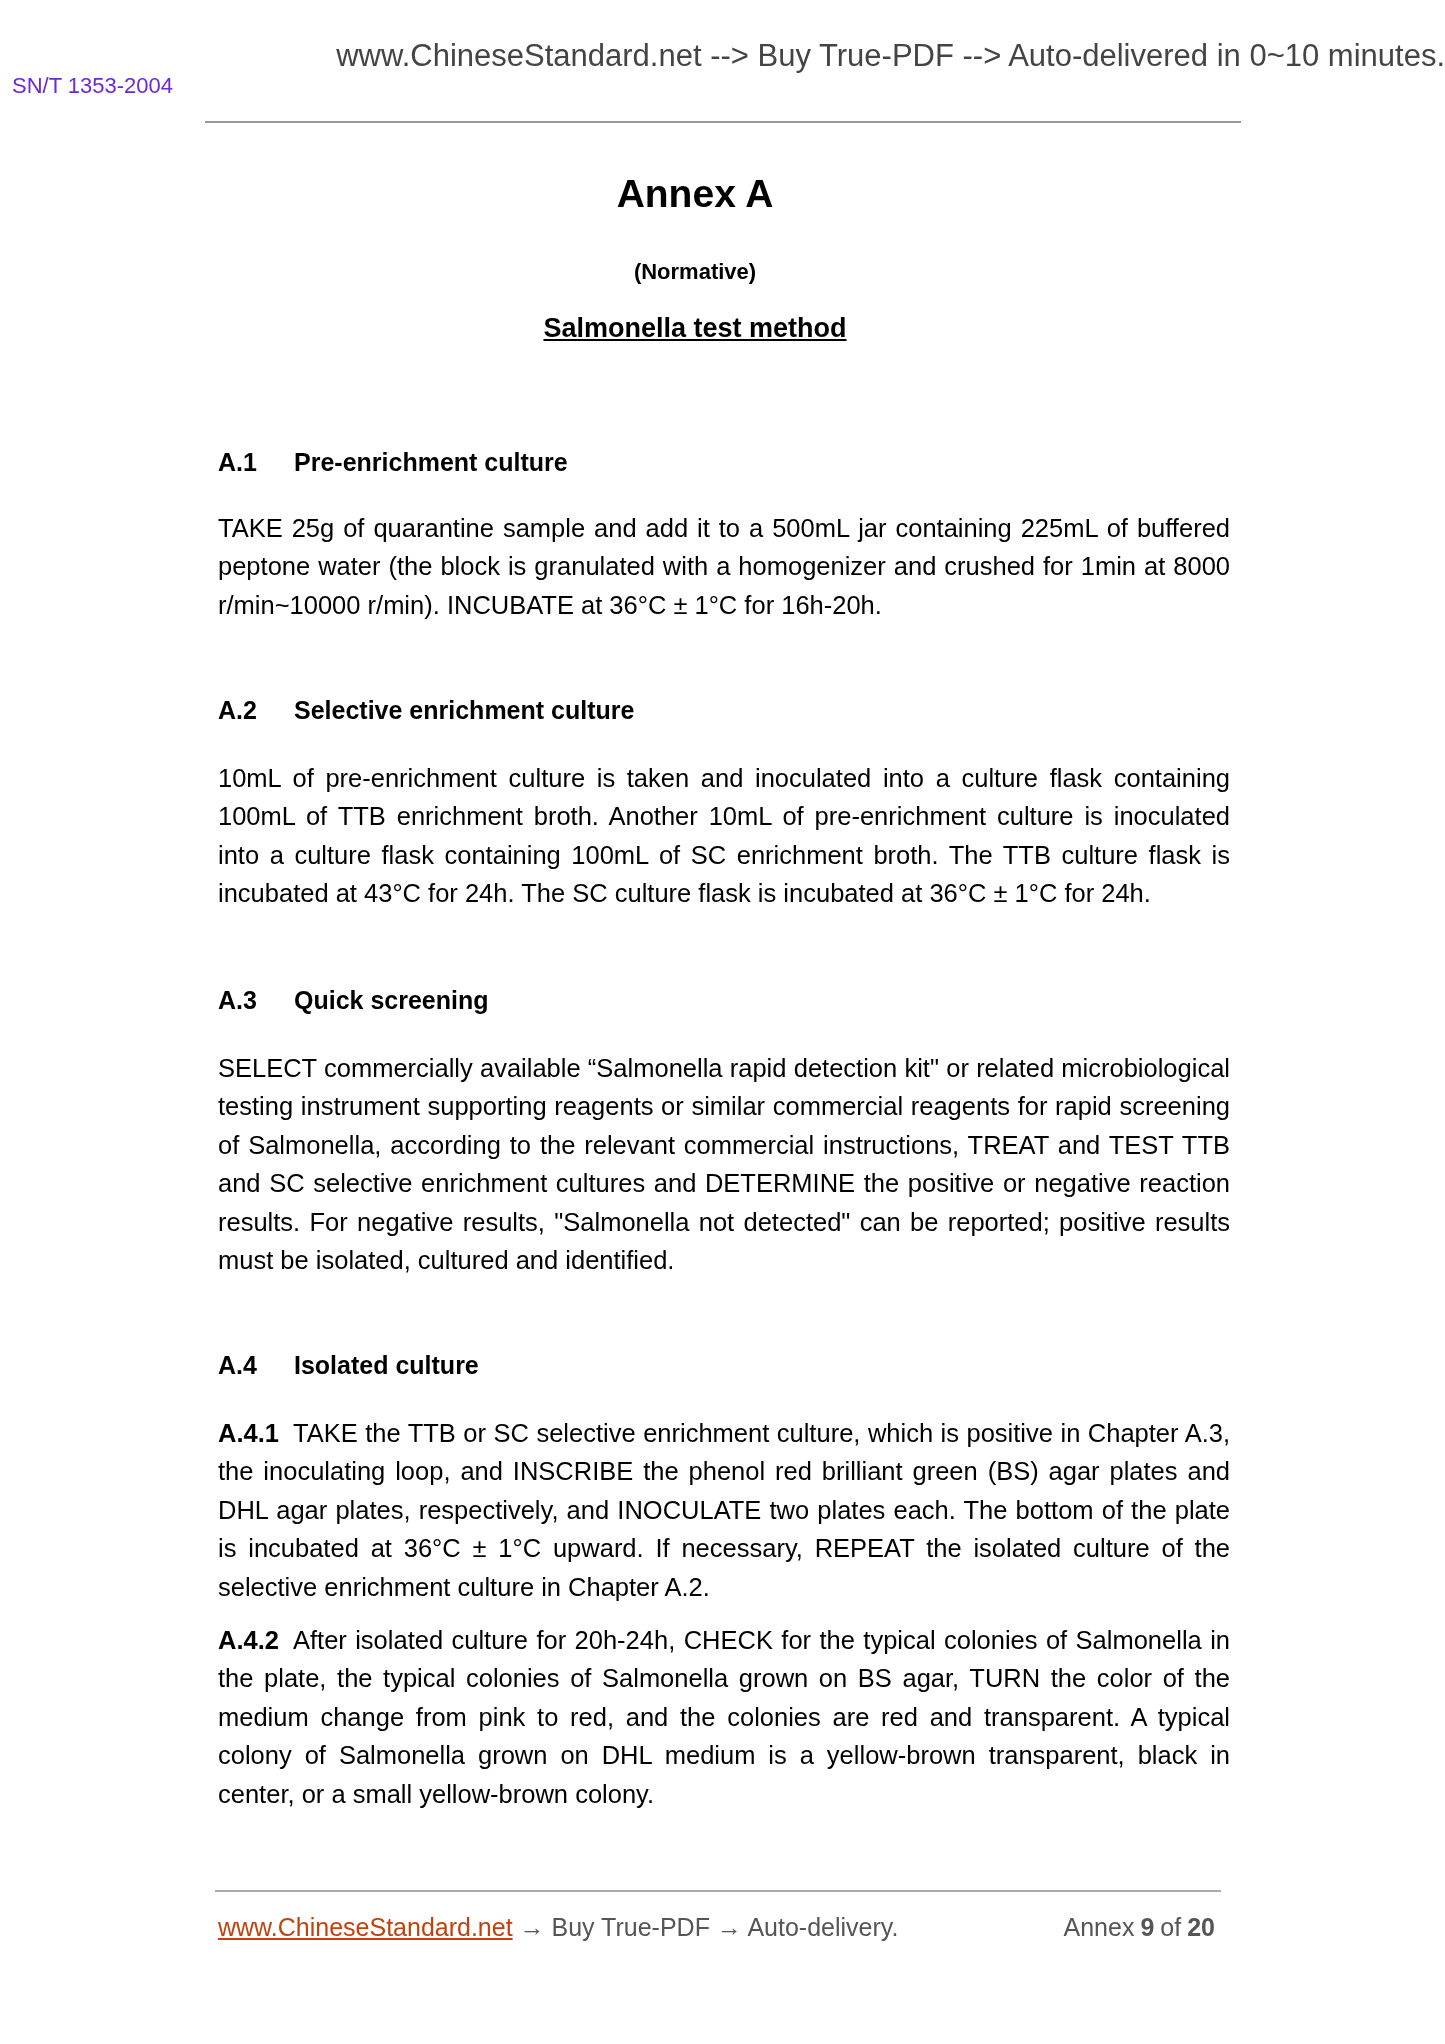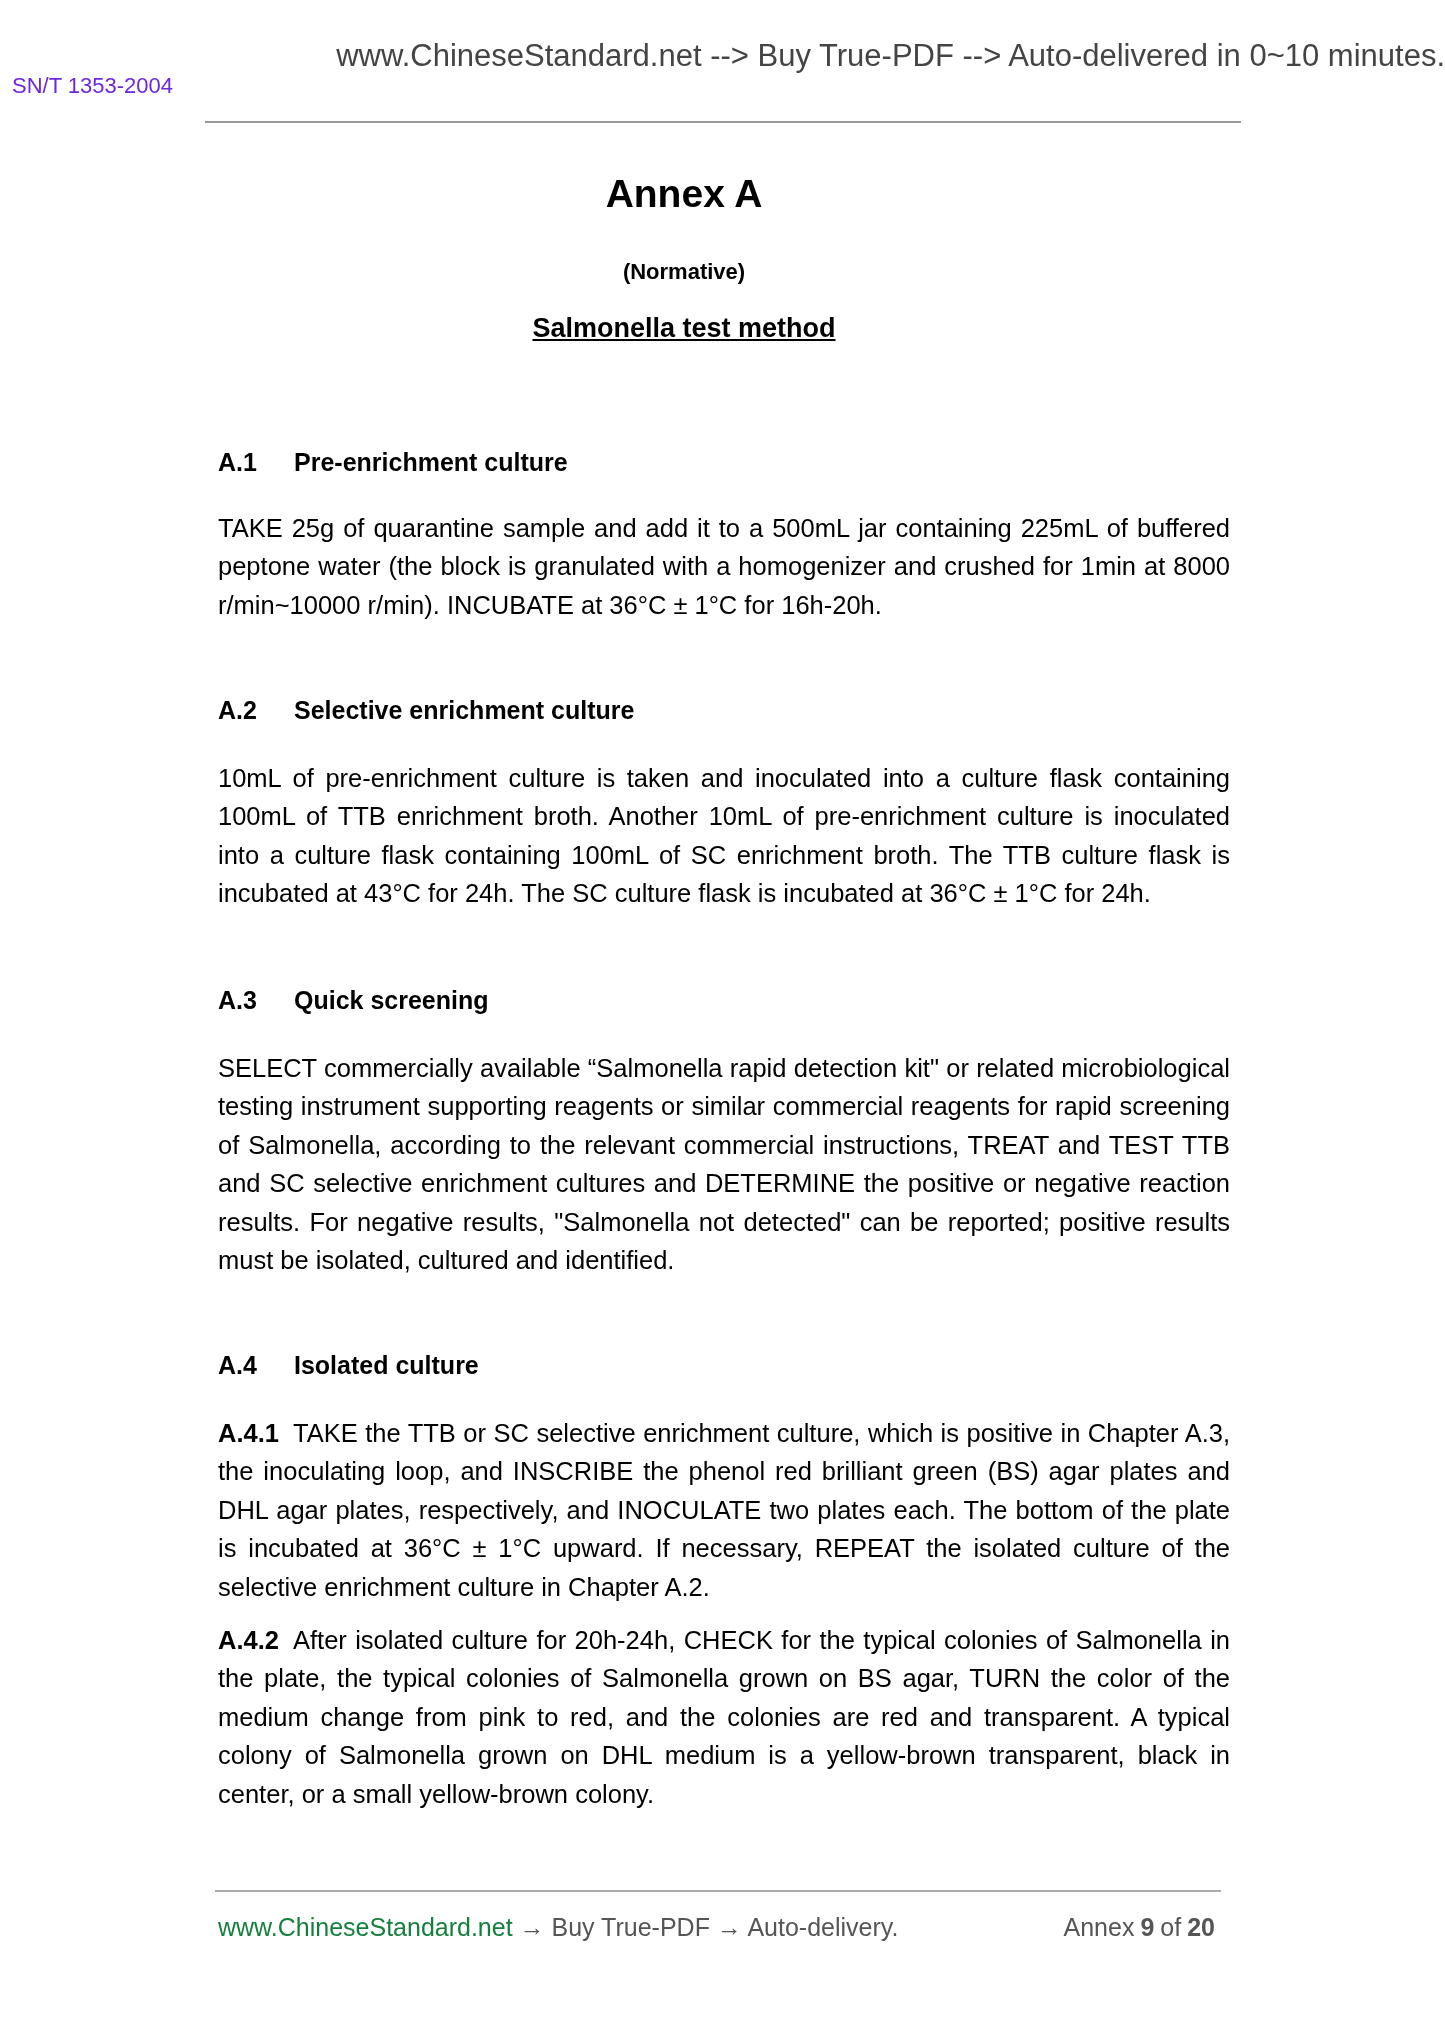--- a/index.html
+++ b/index.html
@@ -4,33 +4,33 @@
 <style>
   html, body { margin: 0; padding: 0; background: #ffffff; }
   body { width: 1445px; height: 2044px; position: relative; overflow: hidden;
          font-family: "Liberation Sans", sans-serif; color: #000; }
   .hdr-top { position: absolute; top: 38px; left: 0; width: 1445px; text-align: right;
              font-size: 31px; color: #444; line-height: 36px; white-space: nowrap; }
   .hdr-code { position: absolute; top: 74px; left: 12px; width: 1445px; text-align: left;
               font-size: 22px; color: #6d28d9; line-height: 24px; }
   .hdr-rule { position: absolute; top: 121px; left: 205px; width: 1036px; height: 0;
               border-top: 2px solid #999; }
-  .title { position: absolute; left: 1px; width: 1366px; text-align: center; font-weight: bold; }
+  .title { position: absolute; left: 12px; width: 1366px; text-align: center; font-weight: bold; }
   .t1 { top: 172px; font-size: 39px; line-height: 44px; }
   .t2 { top: 252px; font-size: 22px; line-height: 40px; }
   .t3 { top: 312px; font-size: 27px; line-height: 32px; text-decoration: underline; }
   .heading { position: absolute; left: 218px; font-size: 25px; font-weight: bold; line-height: 30px; white-space: nowrap; }
   .heading .num { display: inline-block; width: 76px; }
   .para { position: absolute; left: 218px; width: 1012px; font-size: 25.5px; line-height: 38.4px;
           text-align: justify; }
   .para .lead { font-weight: bold; margin-right: 14px; }
   .ftr-rule { position: absolute; top: 1890px; left: 215px; width: 1006px; height: 0;
               border-top: 2px solid #aaa; }
   .ftr-left { position: absolute; top: 1912px; left: 218px; font-size: 25px; color: #555; line-height: 30px; white-space: nowrap; }
-  .ftr-left .site { color: #15803d; }
+  .ftr-left .site { text-decoration: underline; color: #c2410c; }
   .ftr-right { position: absolute; top: 1912px; right: 224px; font-size: 25px; color: #555; line-height: 30px; white-space: nowrap; }
   .ftr-right b { margin: 0 6px; }
 </style>
 </head>
 <body>
 
 <div class="hdr-top">www.ChineseStandard.net --&gt; Buy True-PDF --&gt; Auto-delivered in 0~10 minutes.</div>
 <div class="hdr-code">SN/T 1353-2004</div>
 <div class="hdr-rule"></div>
 

